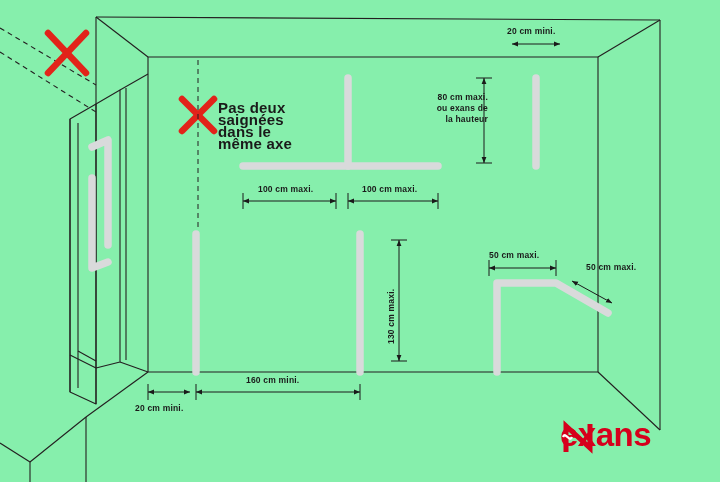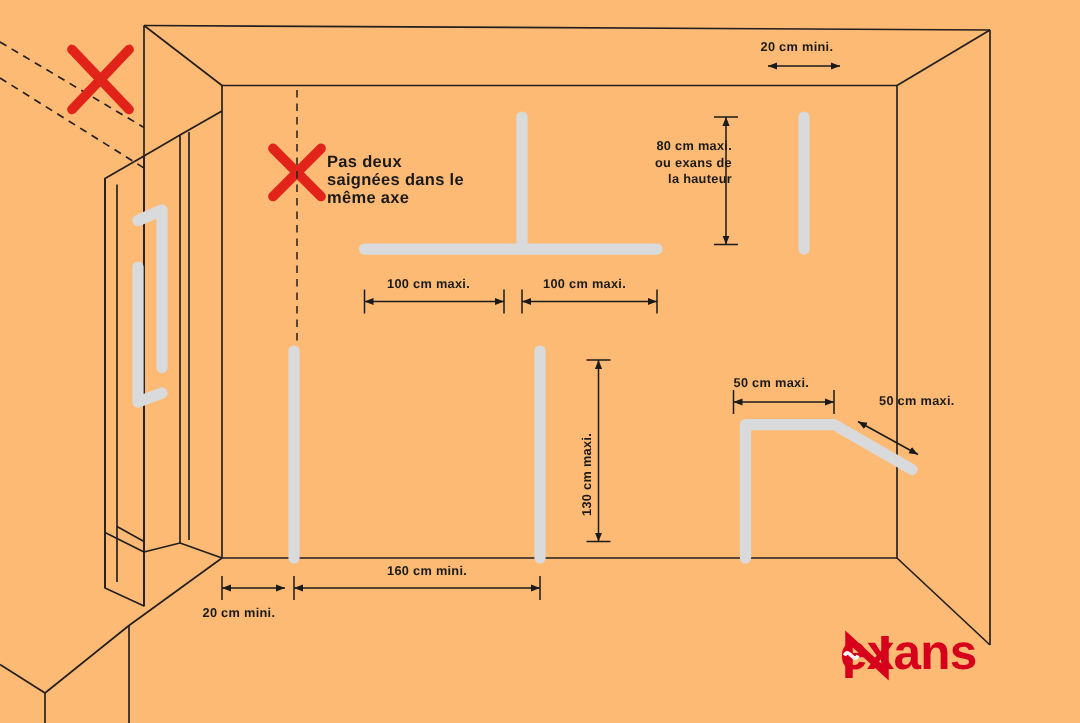--- a/index.html
+++ b/index.html
@@ -7,41 +7,41 @@
     padding: 0;
     background: #ffffff;
   }
   body {
     font-family: "Liberation Sans", sans-serif;
   }
   #stage {
     position: relative;
     width: 720px;
     height: 482px;
-    background: #fdba74;
+    background: #86efac;
     overflow: hidden;
   }
   #stage svg {
     position: absolute;
     left: 0;
     top: 0;
   }
   .lbl {
     position: absolute;
     font-family: "Liberation Sans", sans-serif;
     font-size: 8.5px;
     color: #1a1a1a;
     white-space: nowrap;
     letter-spacing: 0.2px;
   }
   .lbl.bold {
     font-weight: bold;
   }
   .lbl.note {
-    font-size: 11px;
+    font-size: 15px;
     line-height: 12px;
     white-space: normal;
     width: 100px;
     font-weight: bold;
   }
   .lbl.vert {
     transform-origin: left top;
     transform: rotate(-90deg);
   }
   .lbl.multiline {
@@ -197,21 +197,21 @@
   <div class="lbl bold" style="left:258px; top:184px;">100 cm maxi.</div>
 
   <div class="lbl bold" style="left:362px; top:184px;">100 cm maxi.</div>
 
   <div class="lbl bold vert" style="left:386px; top:344px;">130 cm maxi.</div>
 
   <div class="lbl bold" style="left:489px; top:250px;">50 cm maxi.</div>
 
   <div class="lbl bold" style="left:586px; top:262px;">50 cm maxi.</div>
 
-  <div class="lbl bold" style="left:258px; top:375px;">160 cm mini.</div>
+  <div class="lbl bold" style="left:246px; top:375px;">160 cm mini.</div>
 
   <div class="lbl bold" style="left:135px; top:403px;">20 cm mini.</div>
 
   <div class="brand">
     <svg width="40" height="40" viewBox="0 0 40 40">
       <path d="M6,34 L6,8 L30,30 L30,6" fill="none" stroke="#d6001c" stroke-width="5" stroke-linecap="butt"></path>
       <path d="M3,19 C6,13 9,25 12,19" fill="none" stroke="#ffffff" stroke-width="2.4"></path>
     </svg>
     <span class="brand-name">exans</span>
   </div>

